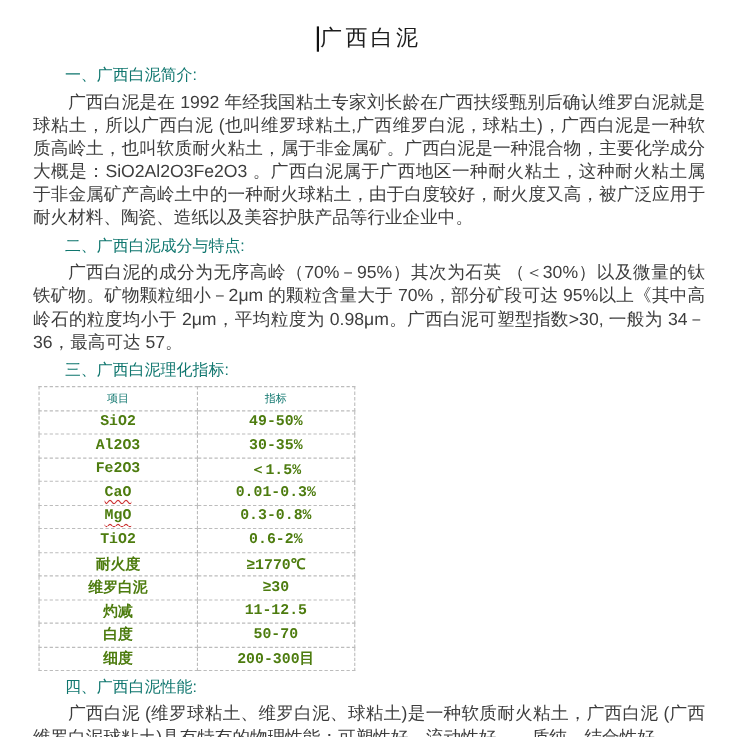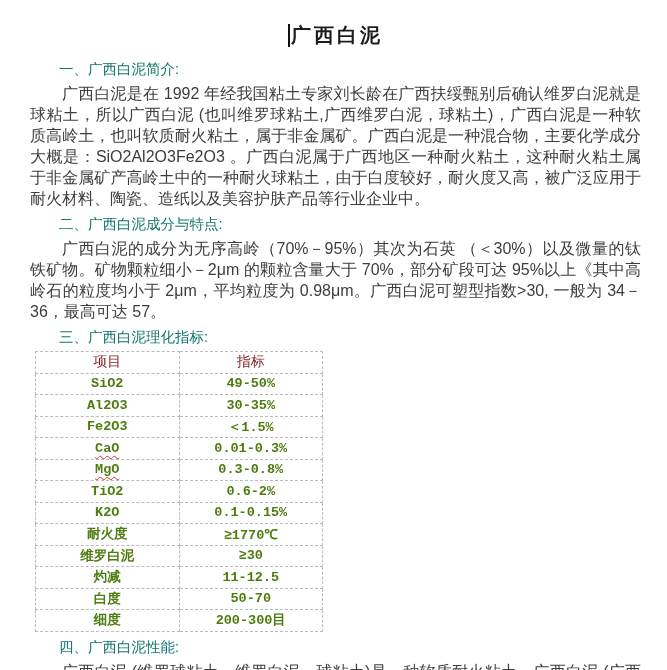--- a/index.html
+++ b/index.html
@@ -13,41 +13,41 @@
     padding:20px 26px 0 30px;
   }
   .title-row{
     display:flex;justify-content:center;align-items:center;
     margin:2px 0 12px 0;
   }
   .caret{
     width:2px;height:23px;background:#111;margin-right:1px;
   }
   h1{
-    font-size:20px;font-weight:bold;color:#1d1d1d;margin:0;
+    font-size:20px;font-weight:normal;color:#1d1d1d;margin:0;
     letter-spacing:3px;line-height:26px;
   }
   h2{
     font-size:14.5px;font-weight:normal;color:#0f766e;
     margin:6px 0 4px 0;text-indent:2em;line-height:19px;
   }
   p{
     font-size:16px;color:#3d3d3d;line-height:21px;
     margin:0 0 2px 0;text-indent:2em;text-align:justify;
   }
   table{
     border-collapse:collapse;margin:4px 0 3px 5px;width:288px;
     table-layout:fixed;
   }
   th,td{
     border:1px dashed #bcbcbc;height:20.5px;text-align:center;
     padding:0;vertical-align:middle;
   }
   th{
-    font-size:14px;font-weight:normal;color:#7f1d1d;width:50%;
+    font-size:10px;font-weight:normal;color:#0f766e;width:50%;
   }
   td{
     font-size:13.5px;color:#4d7c0f;
     font-family:"Liberation Mono","DejaVu Sans Mono",monospace;
     font-weight:bold;
   }
   td .misspelled{
     text-decoration:underline wavy #cc3333 1px;
     text-underline-offset:3px;
   }
@@ -96,24 +96,20 @@
         </tr>
         <tr>
           <td><span class="misspelled">MgO</span></td>
           <td>0.3-0.8%</td>
         </tr>
         <tr>
           <td><span>TiO2</span></td>
           <td>0.6-2%</td>
         </tr>
         <tr>
-          <td><span>K2O</span></td>
-          <td>0.1-0.15%</td>
-        </tr>
-        <tr>
           <td><span>耐火度</span></td>
           <td>≥1770℃</td>
         </tr>
         <tr>
           <td><span>维罗白泥</span></td>
           <td>≥30</td>
         </tr>
         <tr>
           <td><span>灼减</span></td>
           <td>11-12.5</td>

